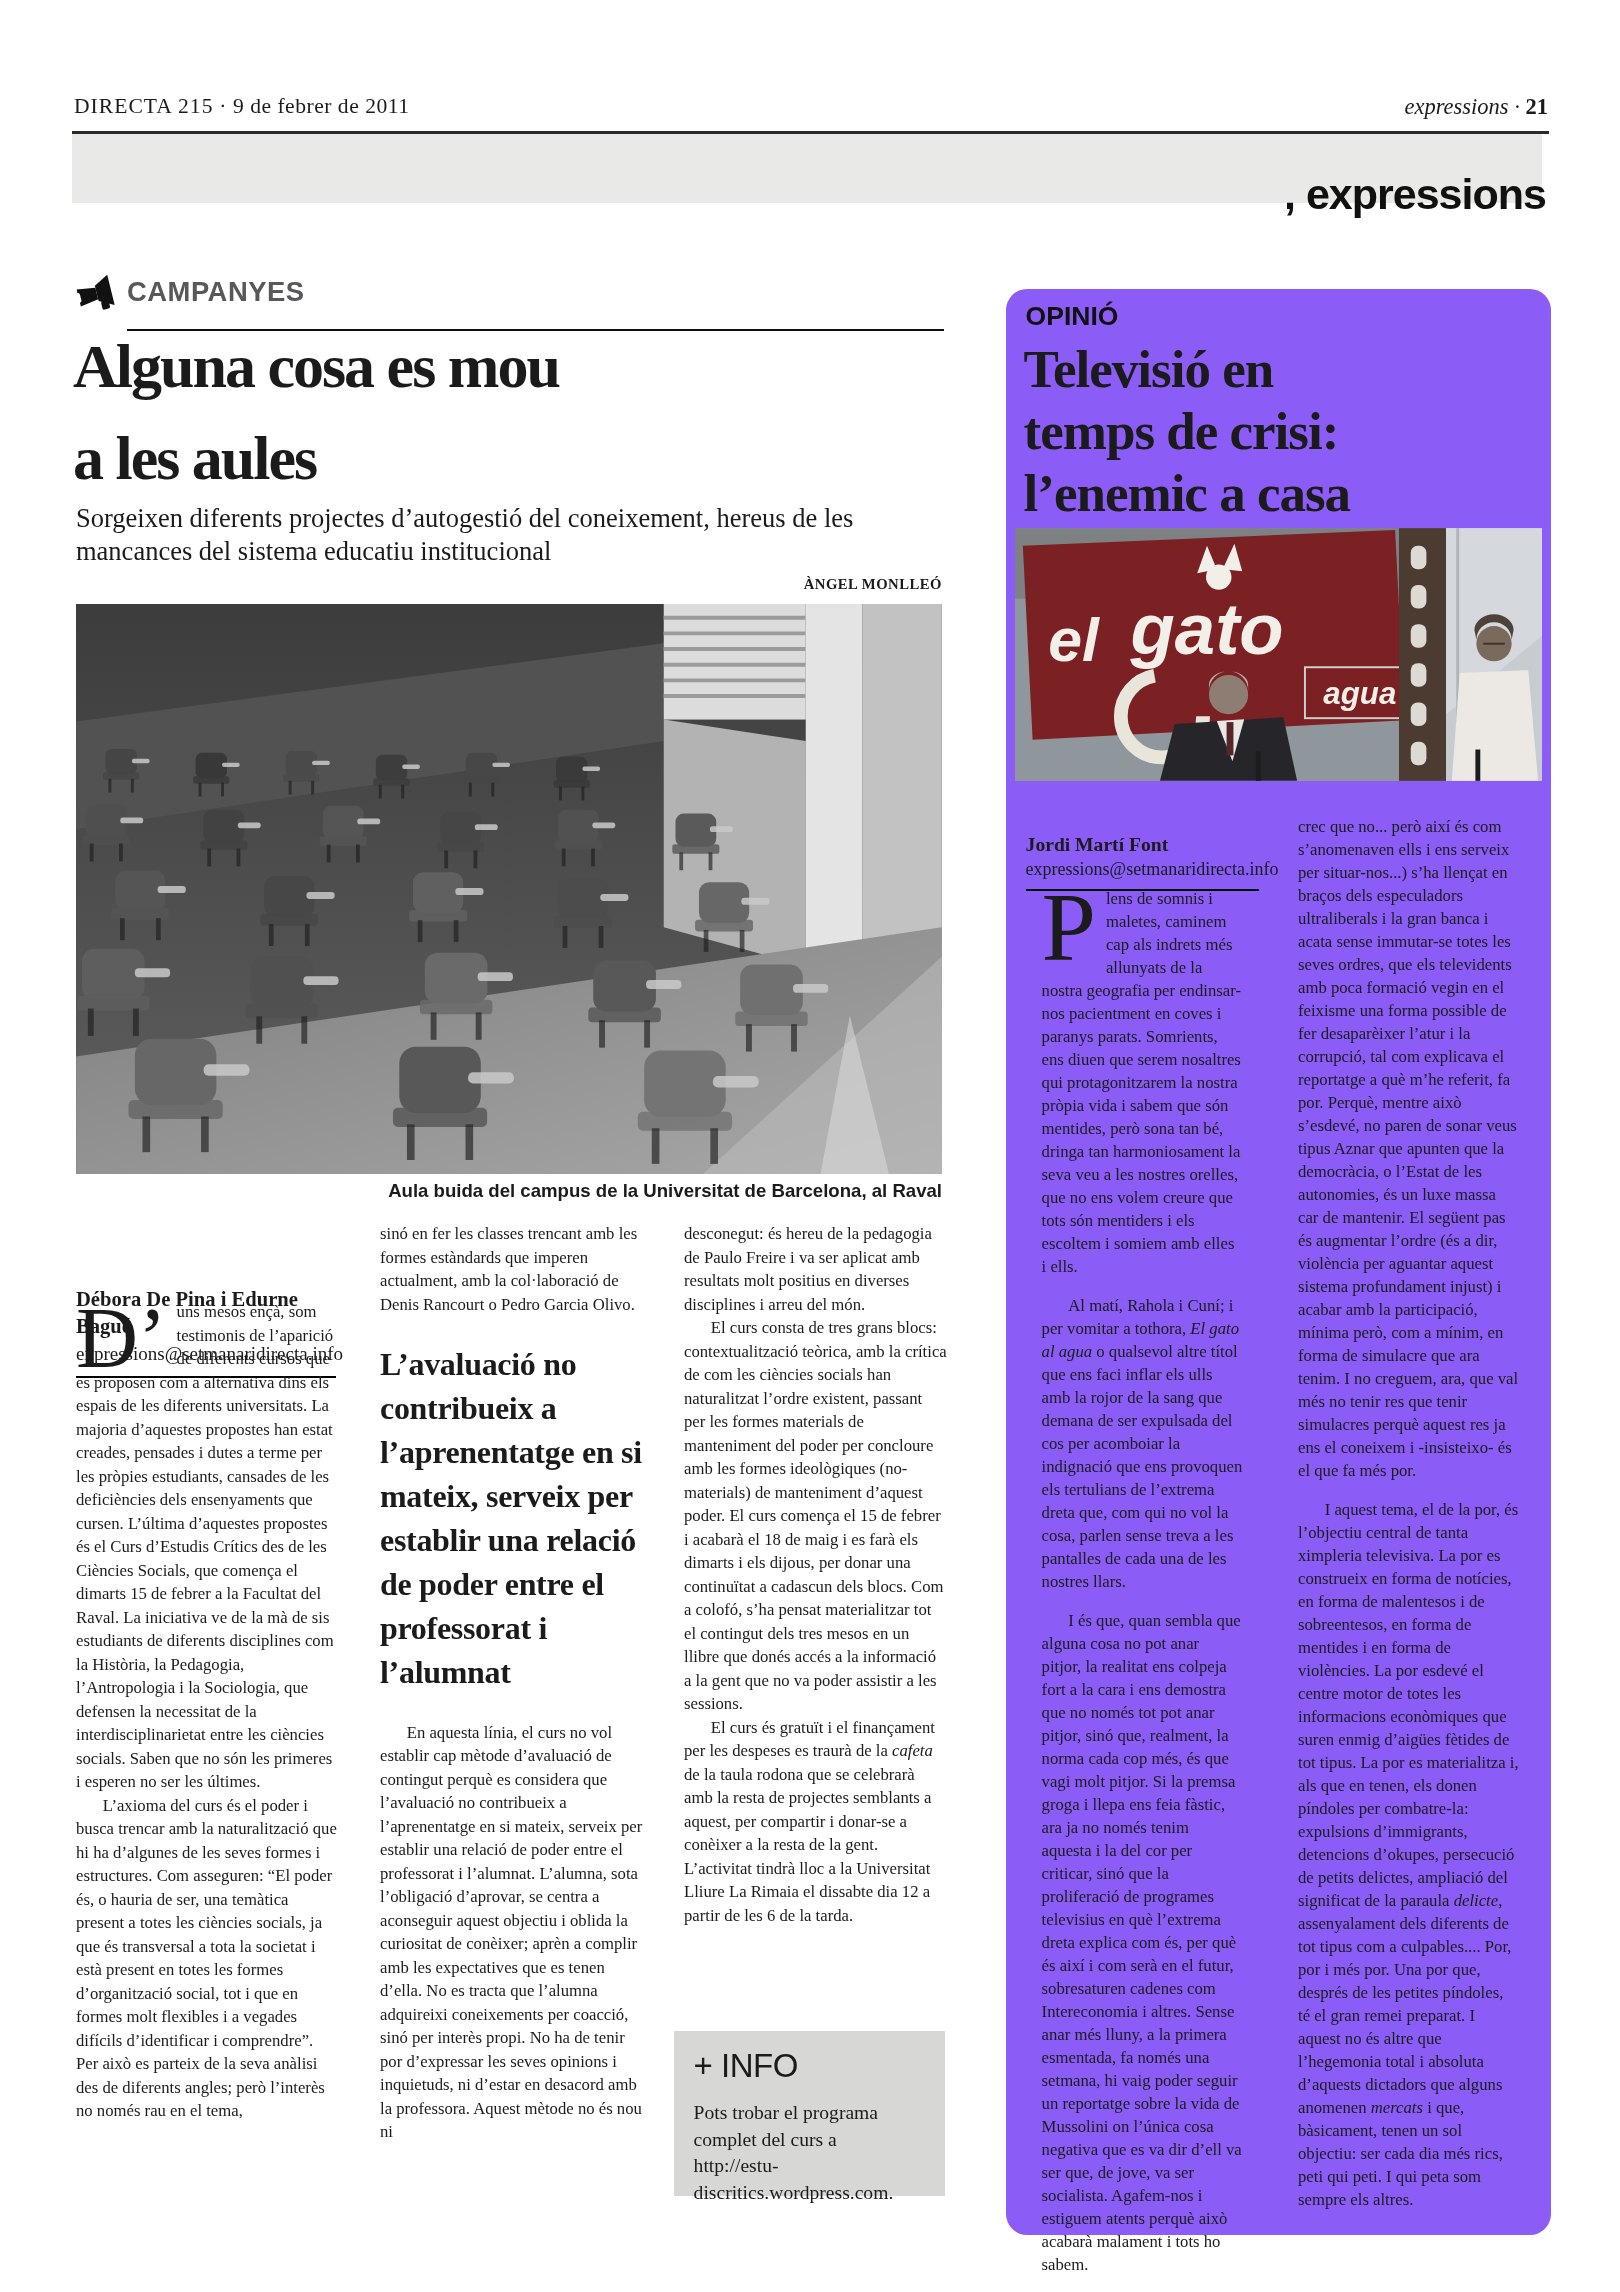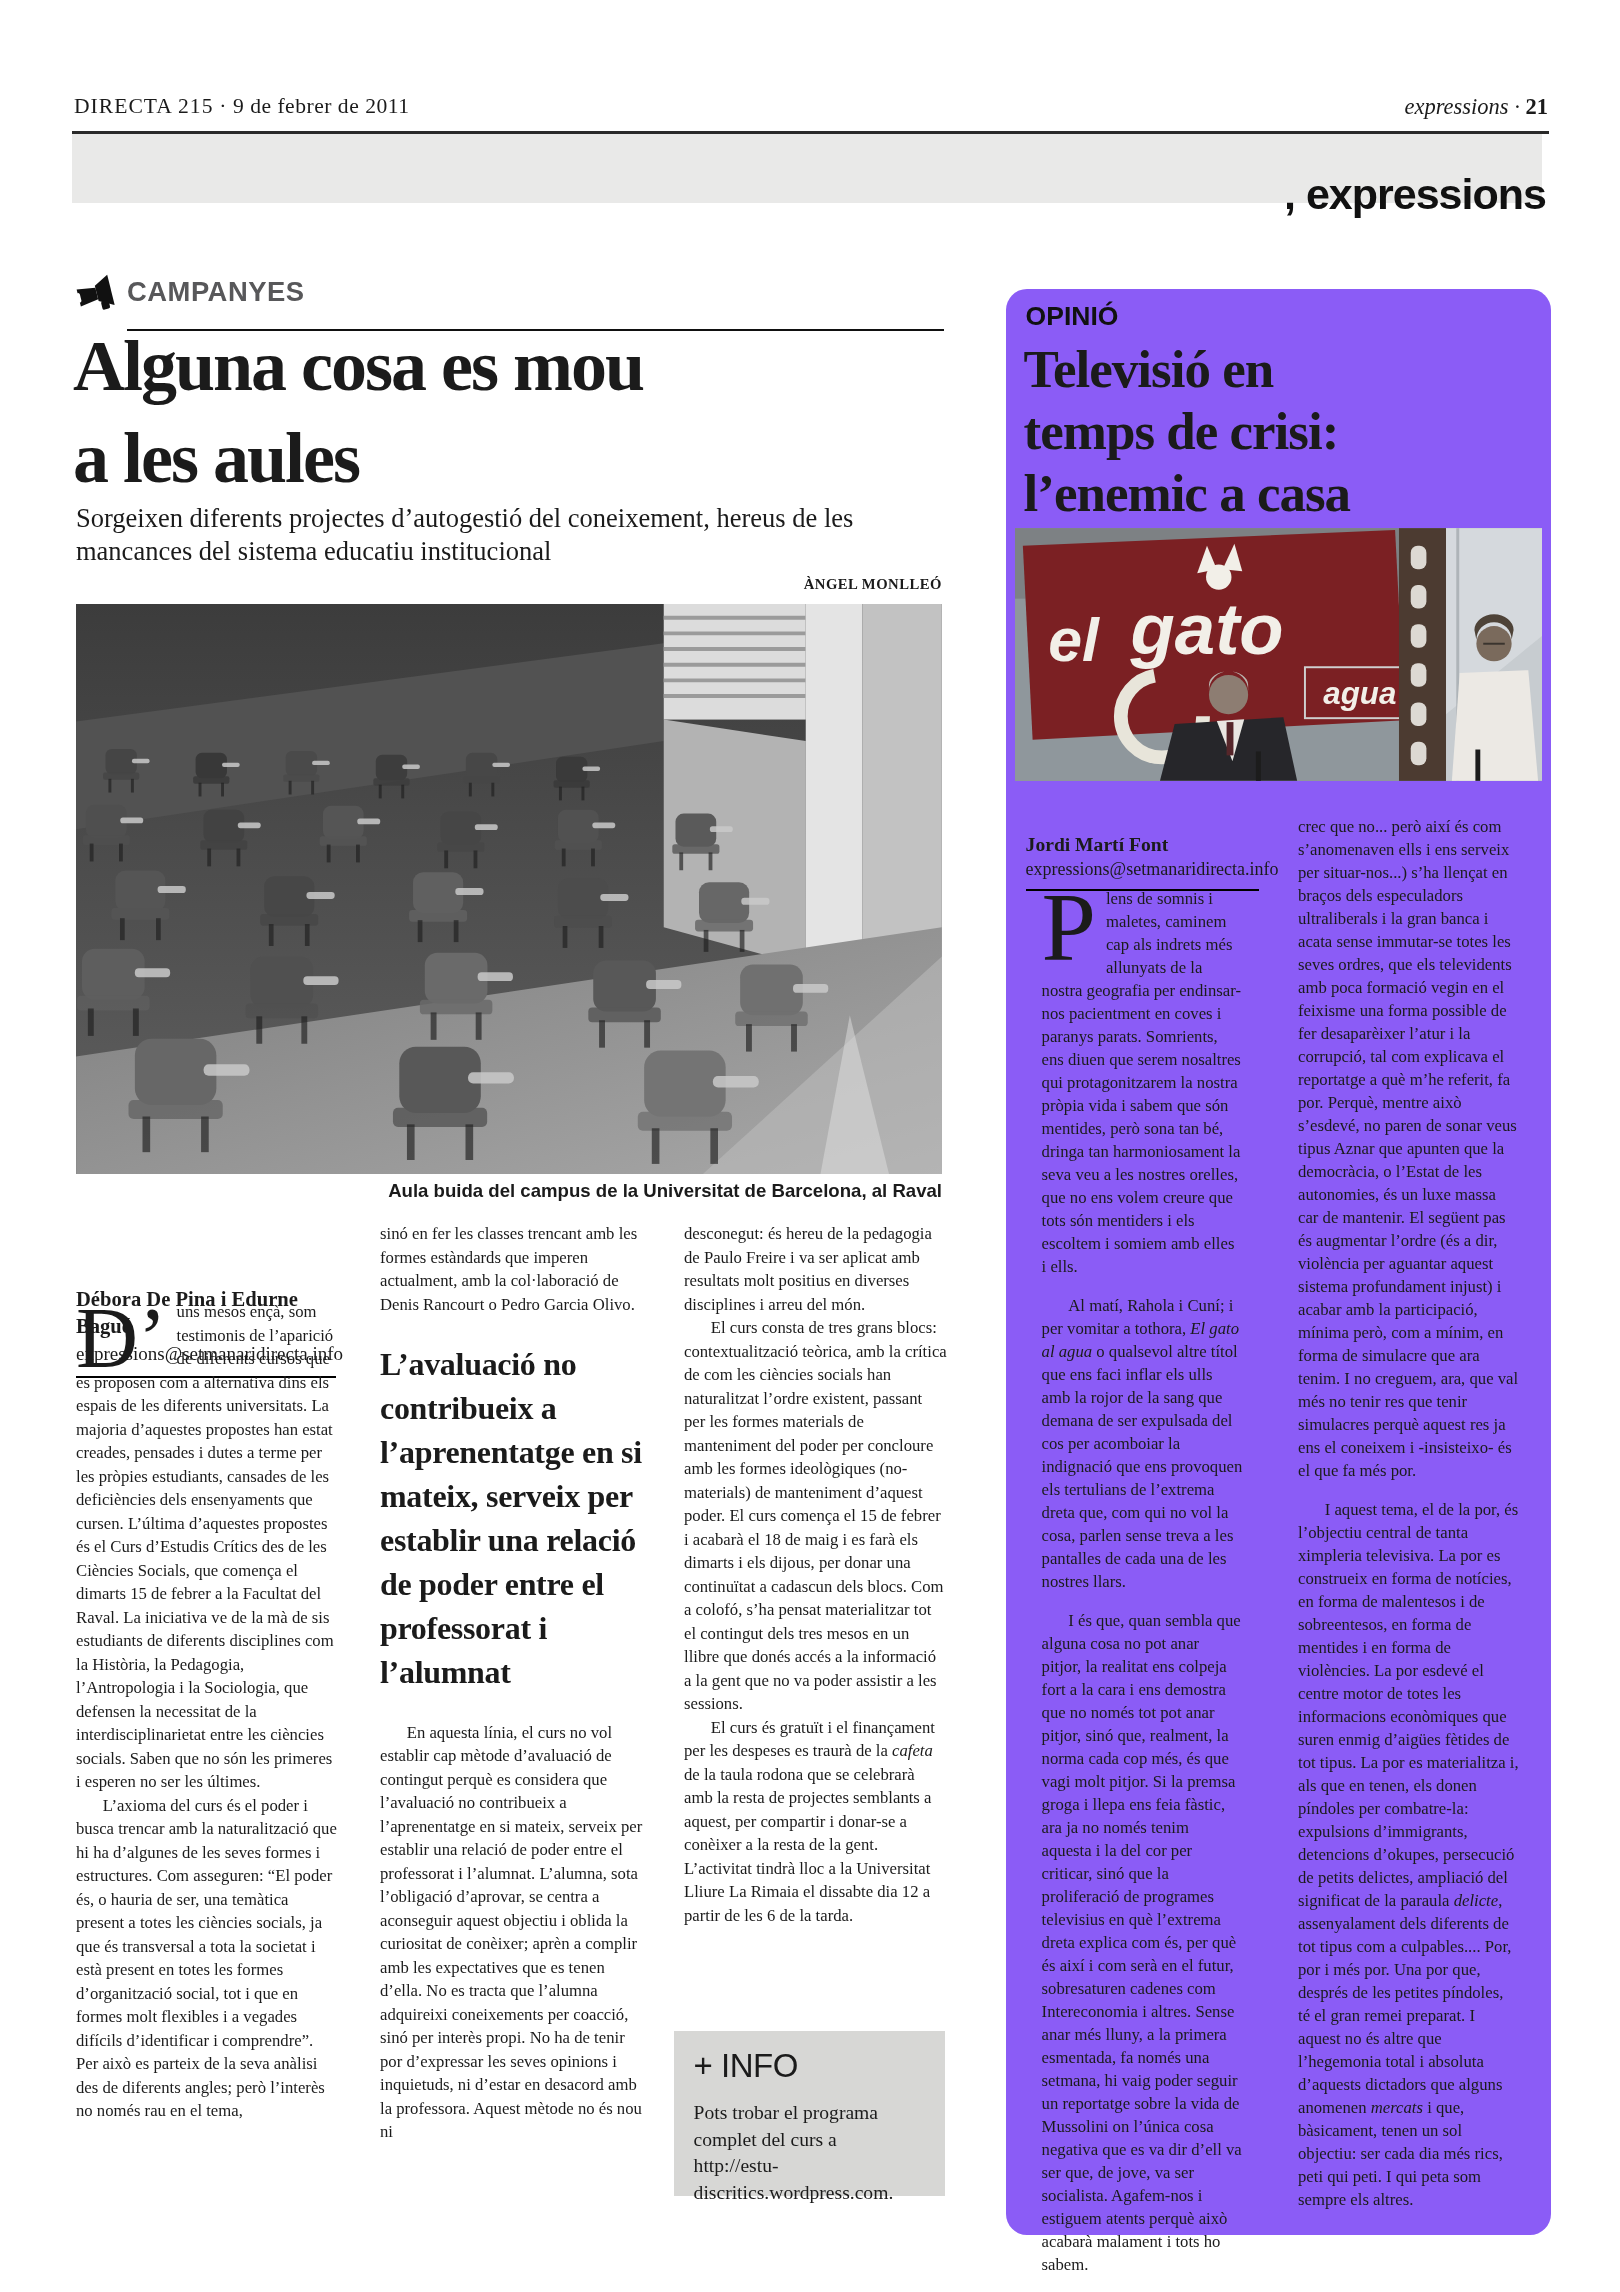--- a/index.html
+++ b/index.html
@@ -22,21 +22,21 @@
     font-size:43px; letter-spacing:-1px; color:#111;
   }
   
   .kicker-row { position:absolute; left:127px; top:276px; width:817px; border-bottom:2.9px solid #111; padding-bottom:21px; }
   .kicker {
     font-family:"Liberation Sans", sans-serif; font-weight:bold; font-size:27.4px;
     color:#58585a; letter-spacing:0.5px;
   }
   .megaphone { position:absolute; left:-51px; top:-3.9px; }
   .headline { position:absolute; left:73px; top:320px; width:882px; font-weight:bold;
-    font-size:72px; line-height:92px; letter-spacing:-2px; }
+    font-size:62px; line-height:92px; letter-spacing:-2px; }
   .subhead { position:absolute; left:76px; top:502px; width:784px; font-size:26.5px; line-height:33px; }
   .credit { position:absolute; left:76px; top:576px; width:866px; text-align:right;
     font-size:14.7px; font-weight:bold; letter-spacing:0.5px; }
   .photo-main { position:absolute; left:76px; top:604px; width:866px; height:570px; background:#474747; }
   .caption { position:absolute; left:76px; top:1180px; width:866px;
     font-family:"Liberation Sans", sans-serif; font-weight:bold; font-size:18.6px;text-align:right; }
   .byline { position:absolute; left:76px; top:1286px; width:260px; border-bottom:2px solid #000; padding-bottom:9.8px; }
   .byline .names { font-weight:bold; font-size:20.6px; line-height:27.4px; }
   .byline .mail { font-size:19px; line-height:25.5px; }
   .bodycol { position:absolute; font-size:16.7px; line-height:23.5px; overflow:hidden; }

